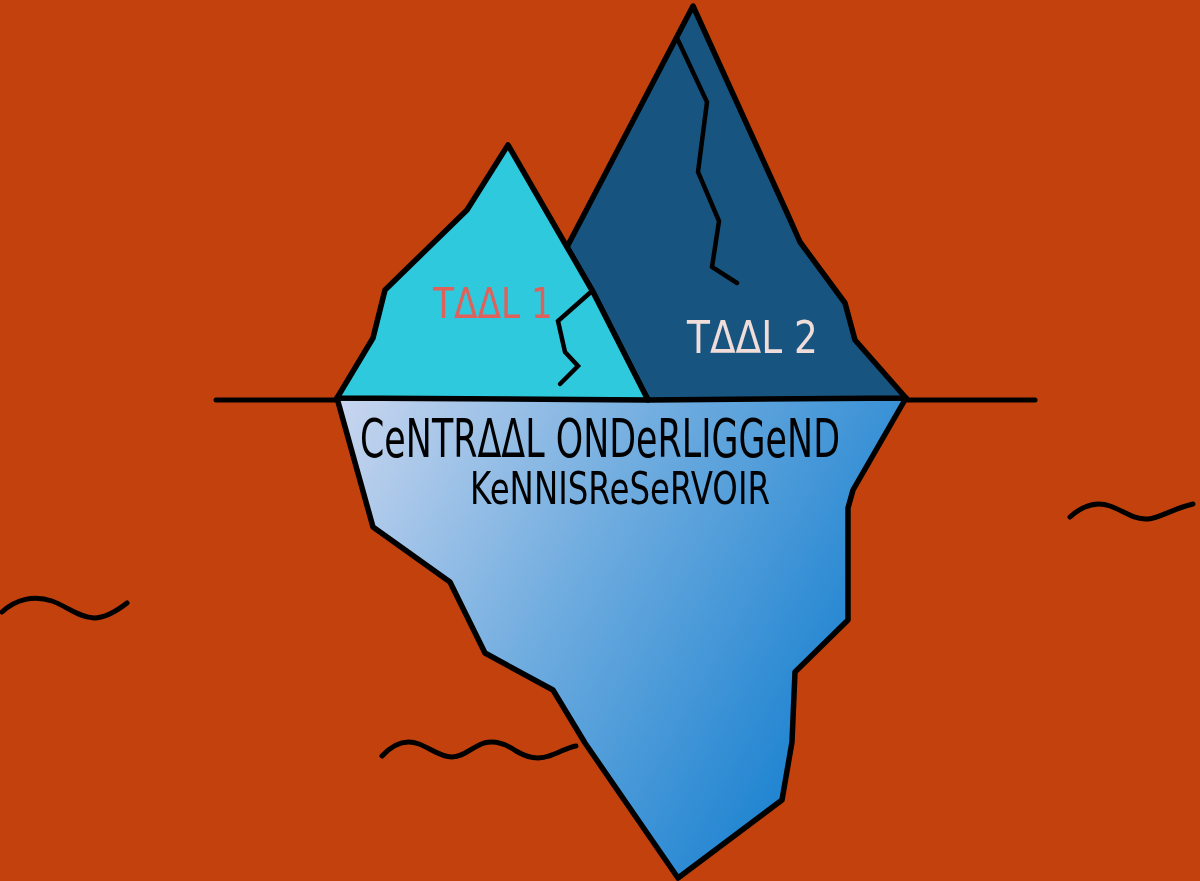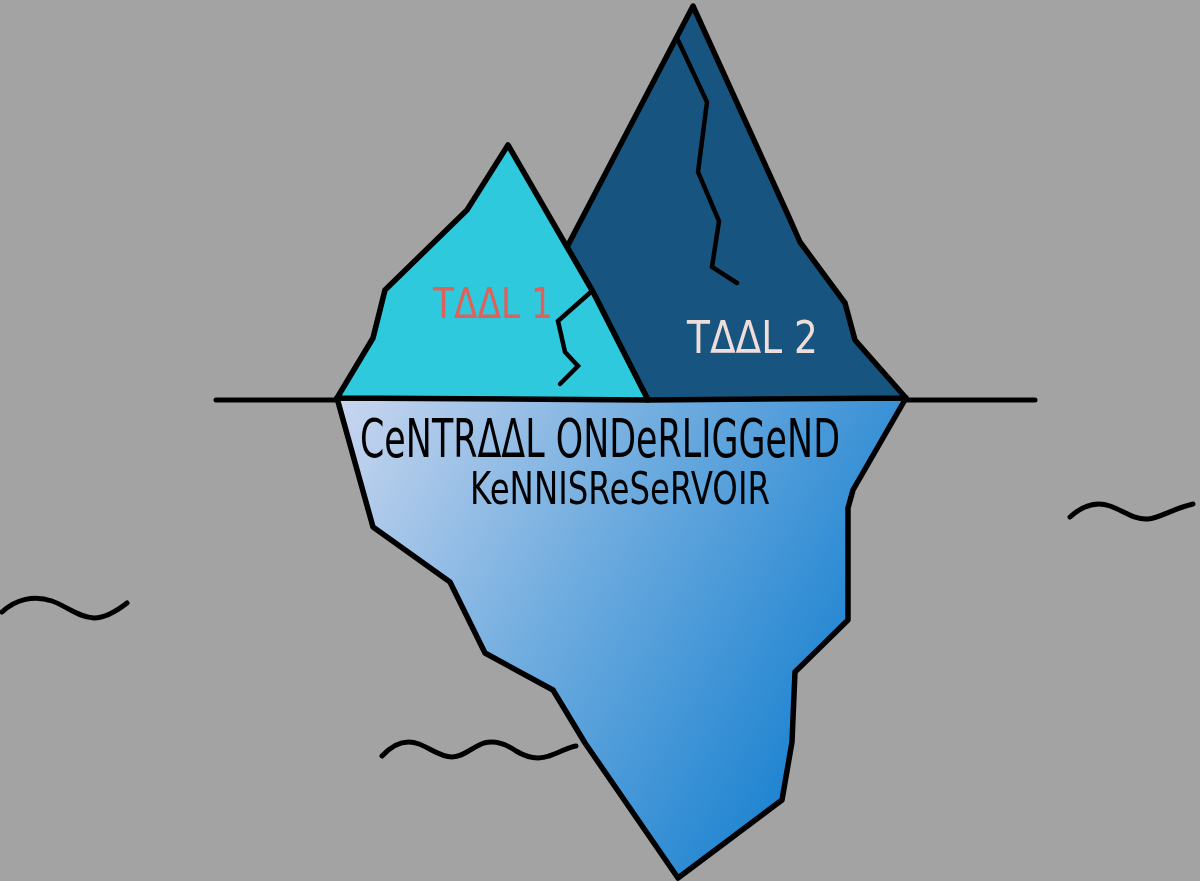--- a/index.html
+++ b/index.html
@@ -7,21 +7,21 @@
     padding: 0;
     background: #ffffff;
     width: 1200px;
     height: 881px;
     overflow: hidden;
   }
   .stage {
     position: relative;
     width: 1200px;
     height: 881px;
-    background: #a3a3a3;
+    background: #c2410c;
   }
   svg { display: block; }
   text {
     font-family: "DejaVu Sans", "Liberation Sans", sans-serif;
     font-weight: 400;
   }
   .title-text { font-weight: 500; }
 </style>
 </head>
 <body>

